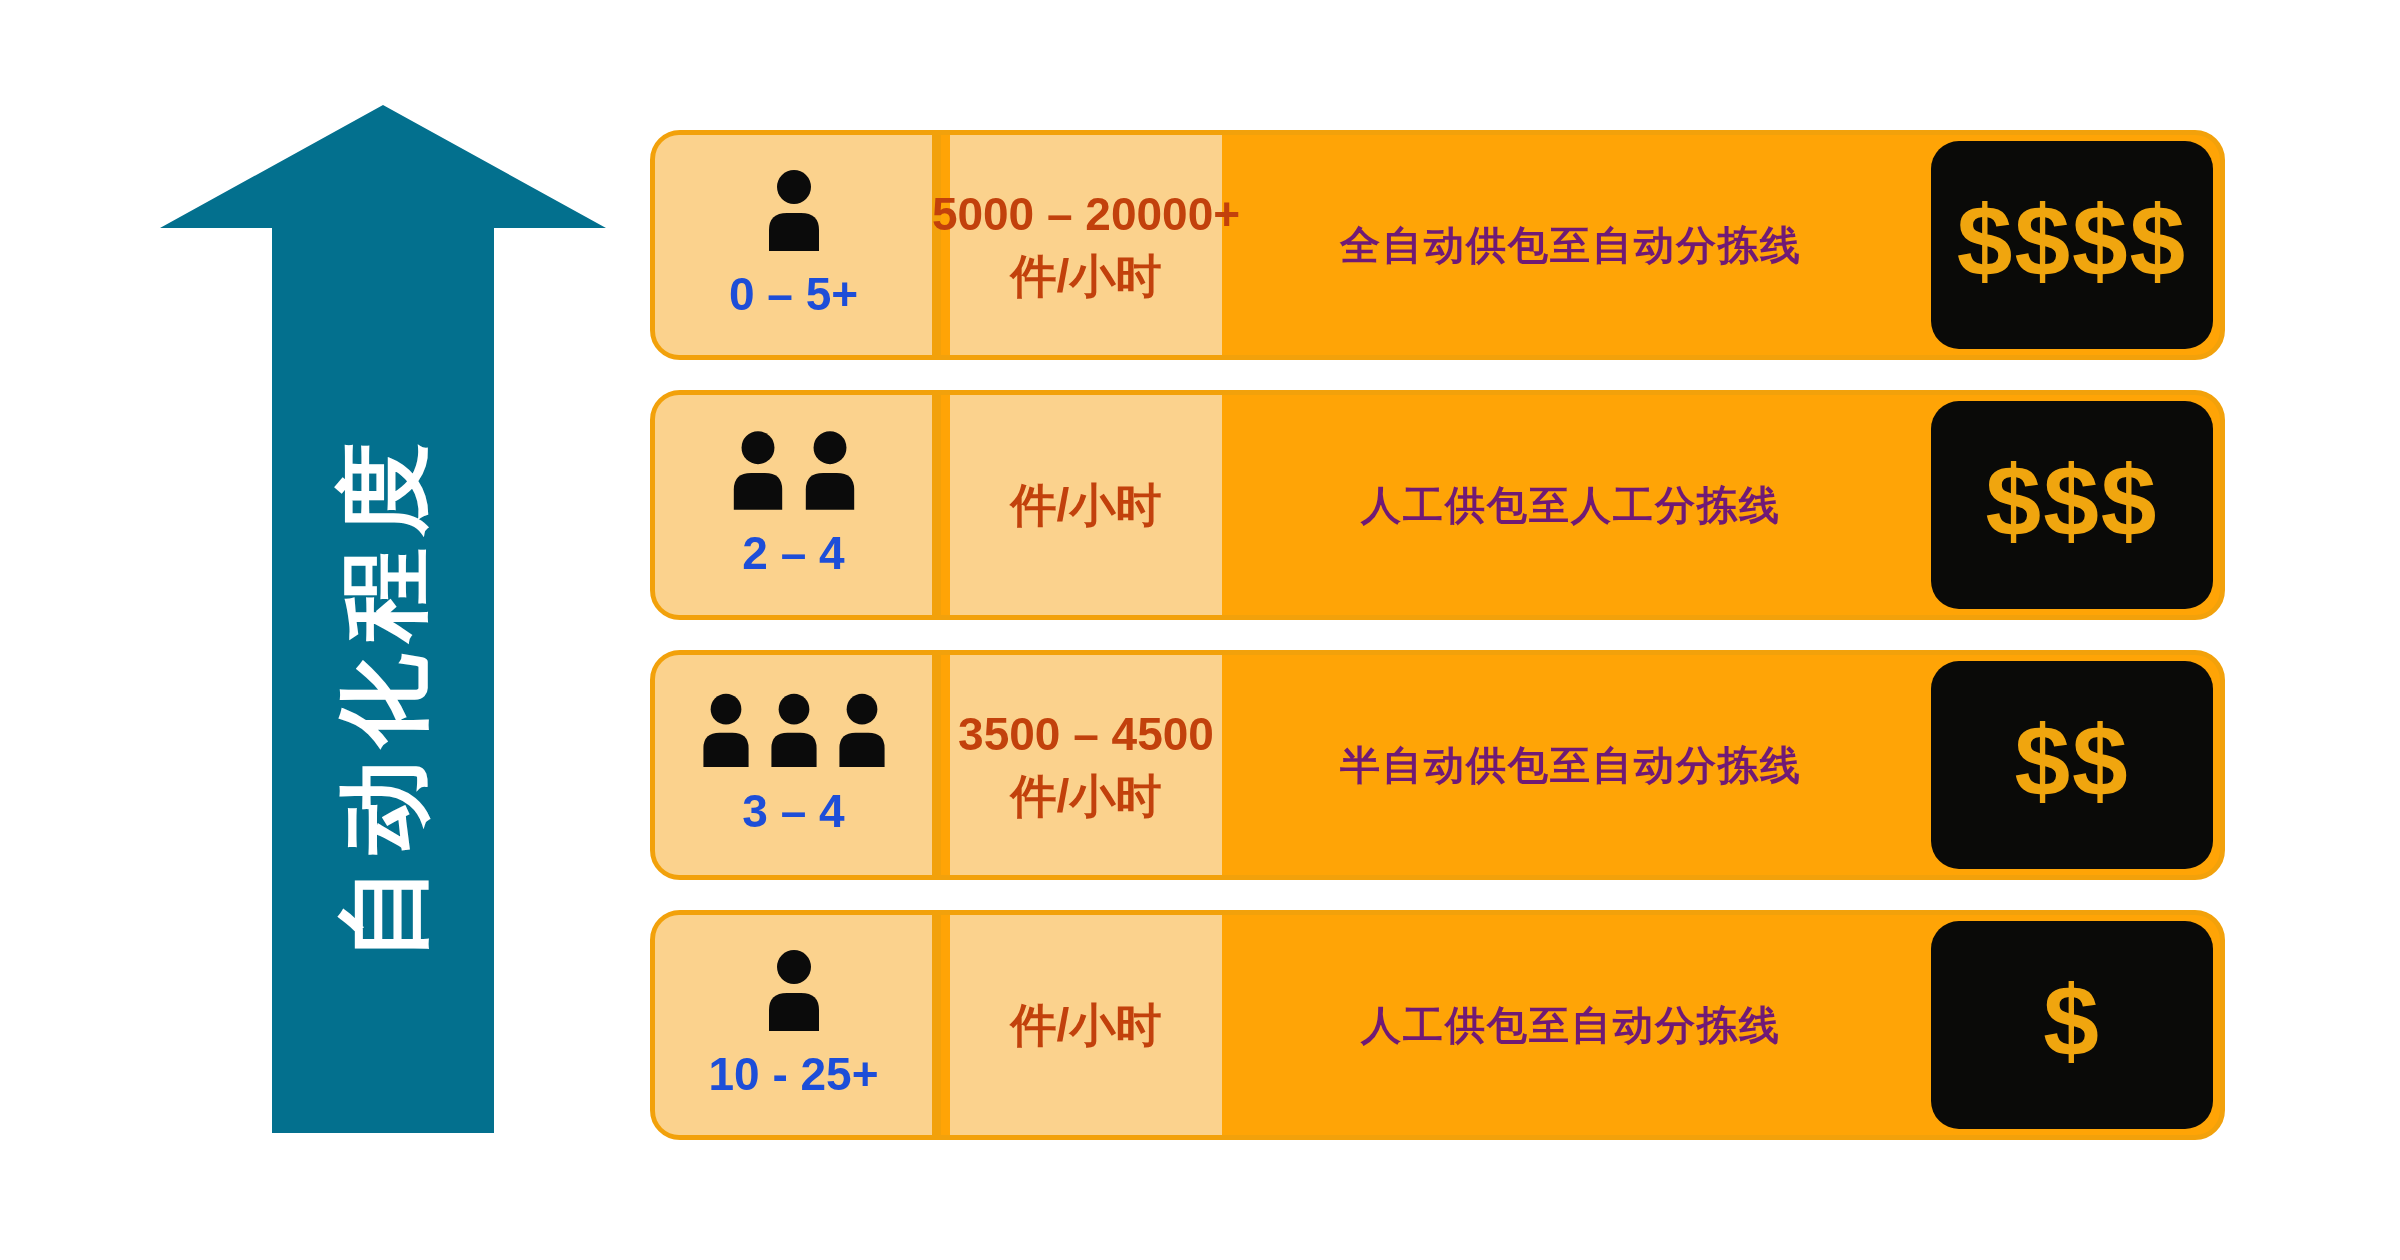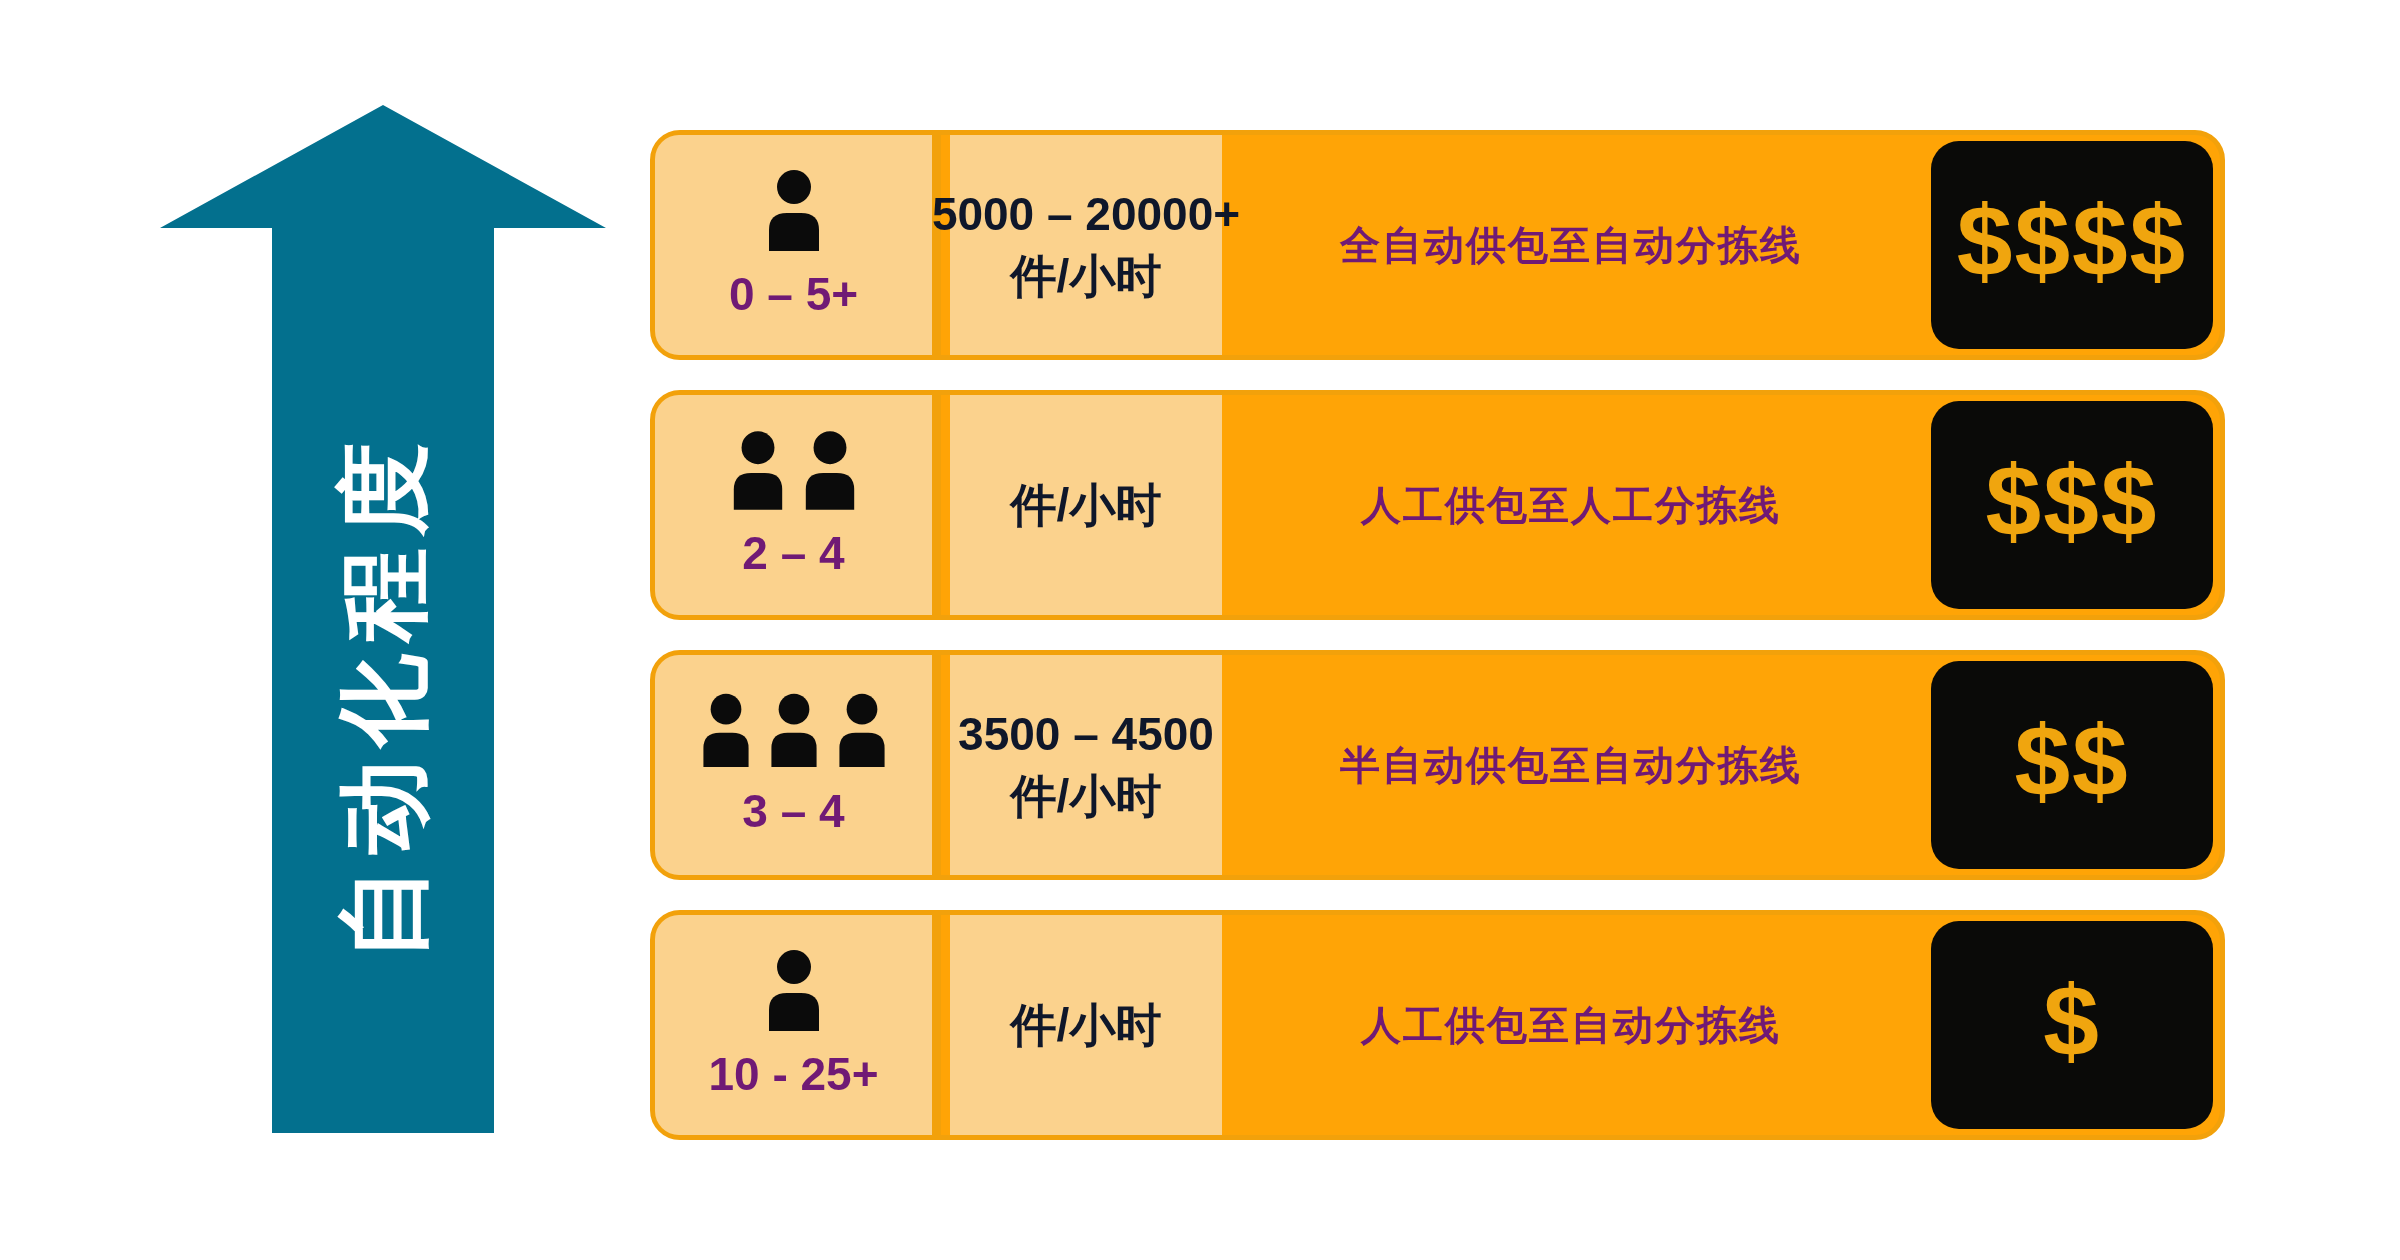--- a/index.html
+++ b/index.html
@@ -74,41 +74,41 @@
   .worker-icons {
     display: flex;
     align-items: flex-end;
     gap: 12px;
     margin-bottom: 16px;
   }
   .worker-icons svg { display: block; }
   .workers-count {
     font-size: 46px;
     font-weight: bold;
-    color: #701a75;
+    color: #1d4ed8;
   }
 
   .throughput-cell {
     position: absolute;
     left: 295px;
     top: 0;
     bottom: 0;
     width: 272px;
     background: #FBD28D;
     display: flex;
     flex-direction: column;
     align-items: center;
     justify-content: center;
     text-align: center;
   }
   .throughput-range, .throughput-unit {
     font-size: 46px;
     font-weight: bold;
     line-height: 62px;
-    color: #0f172a;
+    color: #c2410c;
     white-space: nowrap;
   }
 
   .row-description {
     position: absolute;
     left: 567px;
     right: 300px;
     top: 0;
     bottom: 0;
     display: flex;

